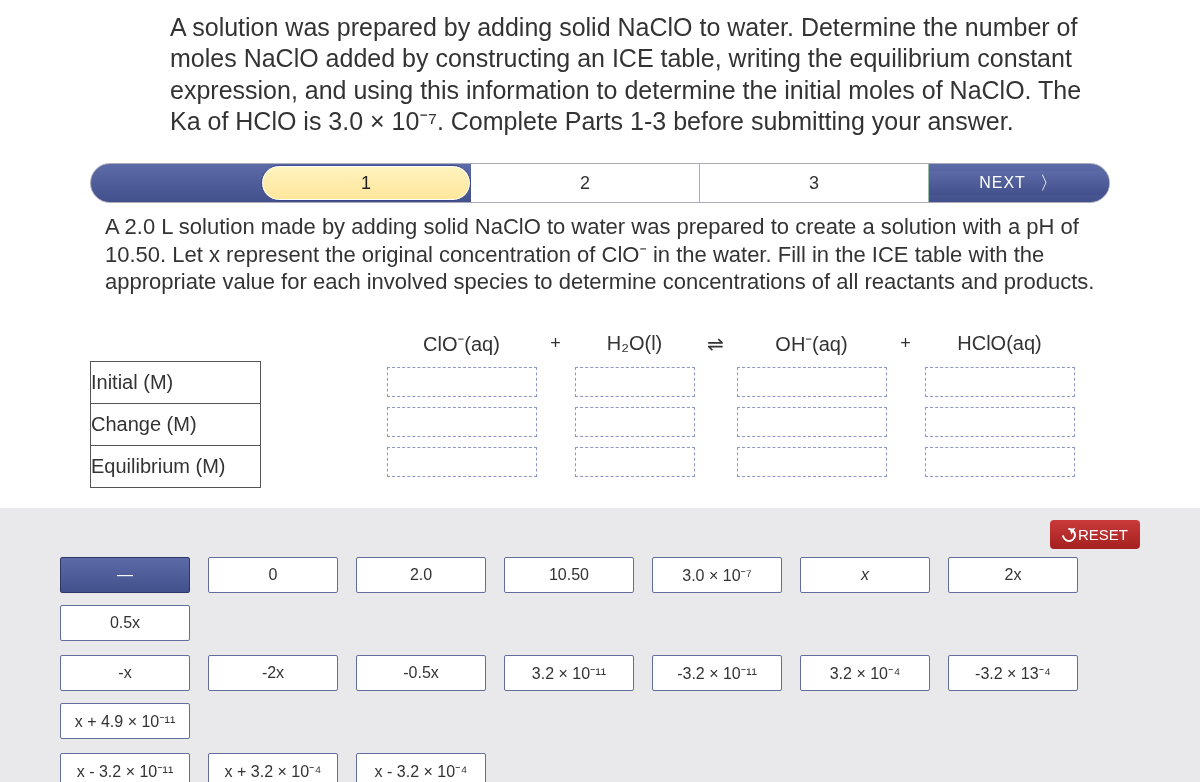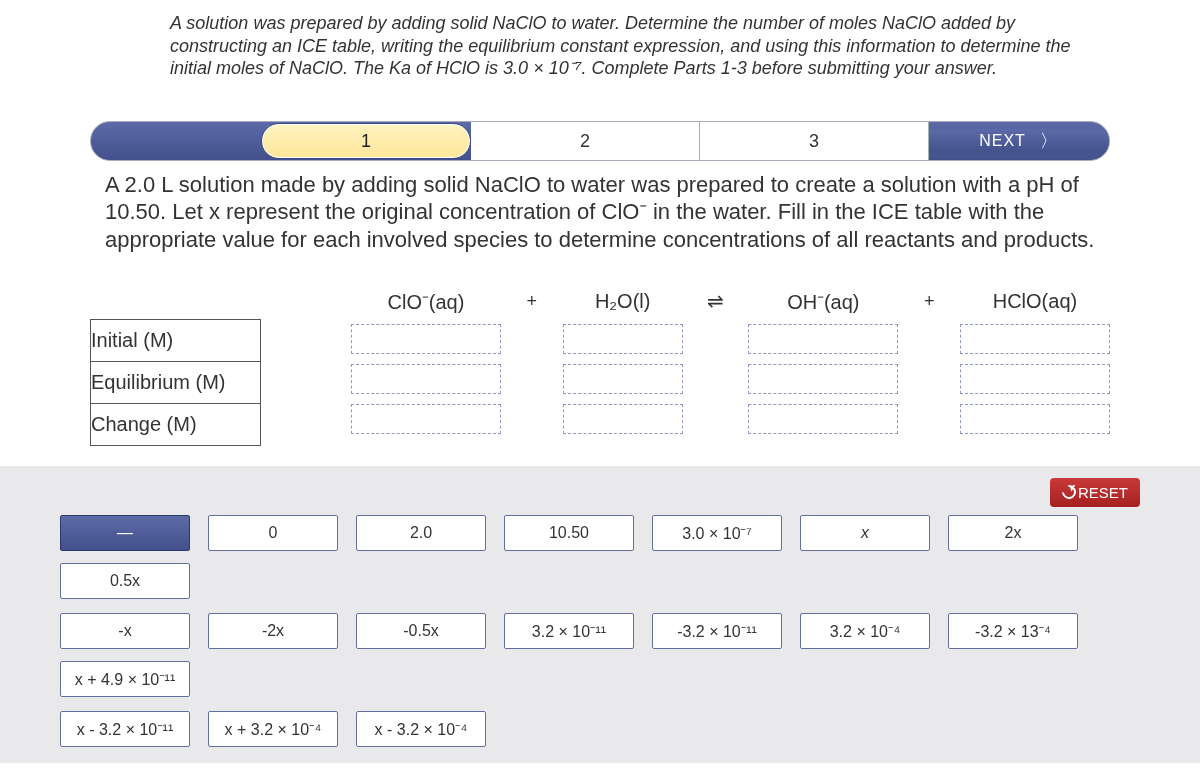--- a/index.html
+++ b/index.html
@@ -8,25 +8,24 @@
     background: #fff;
     width: 1200px;
     height: 782px;
     overflow: hidden;
     color: #333;
   }
   .container {
     padding: 12px 90px 0 90px;
   }
   .prompt {
-    font-size: 18px;
+    font-size: 25px;
     line-height: 1.25;
     margin-left: 80px;
-    margin-bottom: 41px;
-    font-style: italic;
+    margin-bottom: 26px;
   }
 
   .stepper {
     display: flex;
     align-items: center;
     height: 40px;
     border-radius: 20px;
     border: 1px solid #aab;
     background: linear-gradient(#5c6aa7,#42508c);
     margin-bottom: 10px;
@@ -109,21 +108,21 @@
     width: 150px;
     height: 30px;
     border: 1px dashed #8d98c7;
     background: #fff;
     margin: 5px 0;
   }
   .slot.narrow { width: 120px;}
   .formula-area{
     flex:1;
     display:flex;
-    justify-content:space-between;
+    justify-content:center;
     padding-top:0px;
     gap:4px;
   }
 
   .answers-area {
     background: #e9e9eb;
     margin-top: 20px;
     padding: 12px 60px 16px 60px;
     position: absolute;
     left:0; right:0;
@@ -200,24 +199,24 @@
   <div class="ice-wrapper">
     <table class="ice-table">
       <tbody>
           <tr>
             <th style="border:none;height:36px;"></th>
           </tr>
       <tr>
             <td class="rowlabel">Initial (M)</td>
           </tr>
       <tr>
-            <td class="rowlabel">Equilibrium (M)</td>
+            <td class="rowlabel">Change (M)</td>
           </tr>
       <tr>
-            <td class="rowlabel">Change (M)</td>
+            <td class="rowlabel">Equilibrium (M)</td>
           </tr>
     </tbody>
       </table>
 
     <div class="formula-area" style="padding-left:90px;">
       <div class="species-stack">
         <div class="colhead">ClO⁻(aq)</div>
         <div class="slot"></div>
         <div class="slot"></div>
         <div class="slot"></div>

